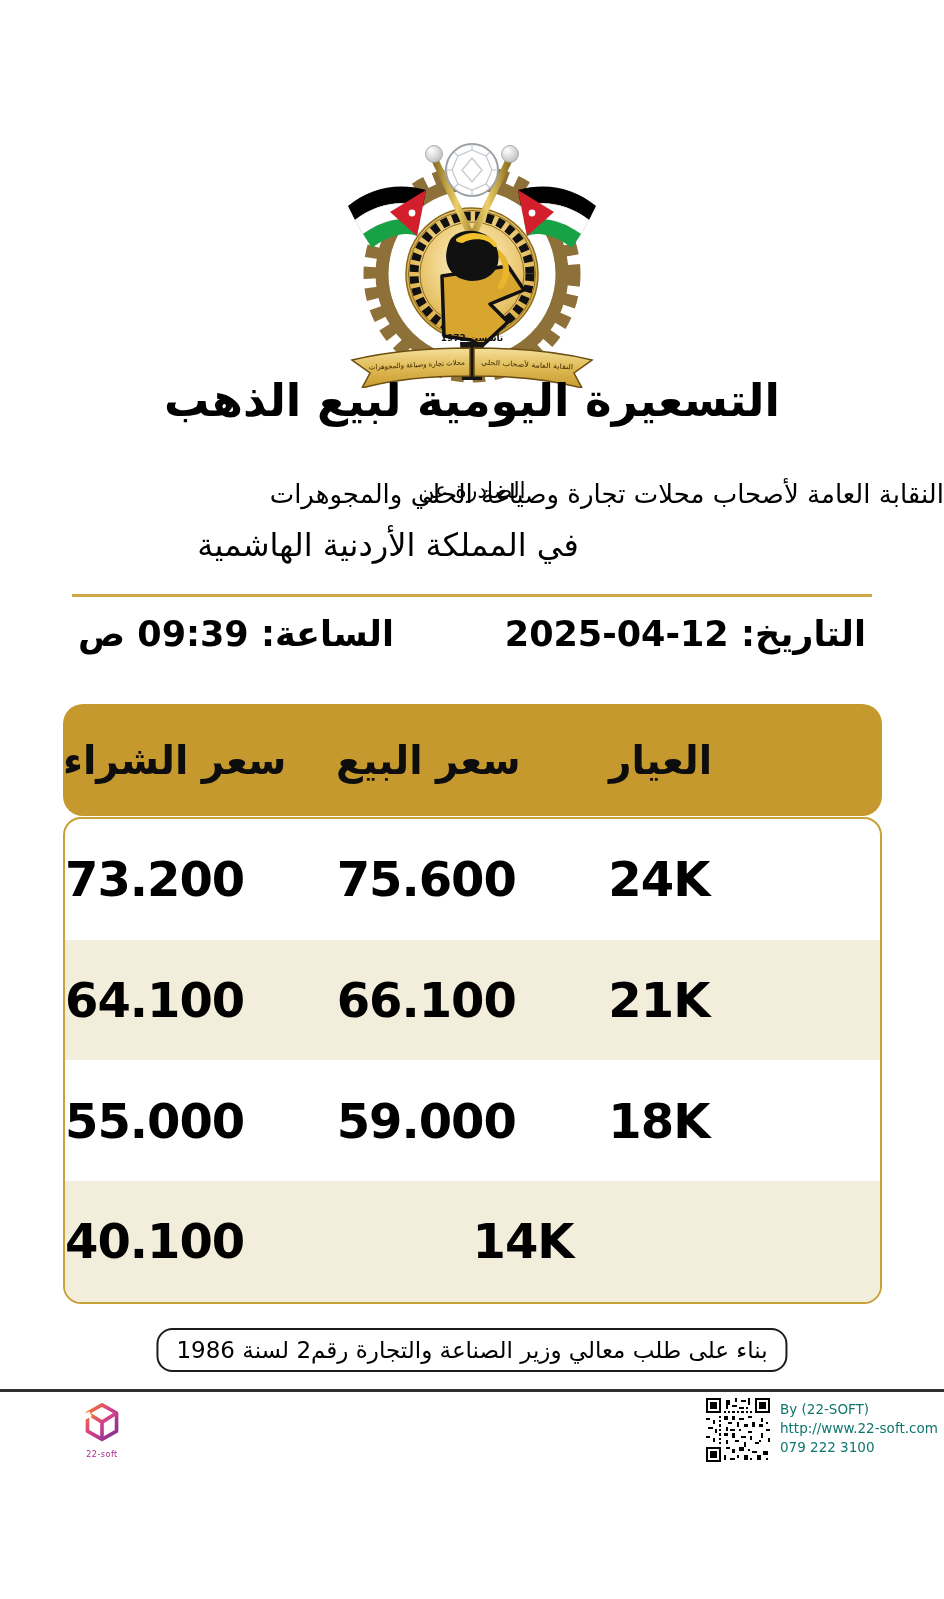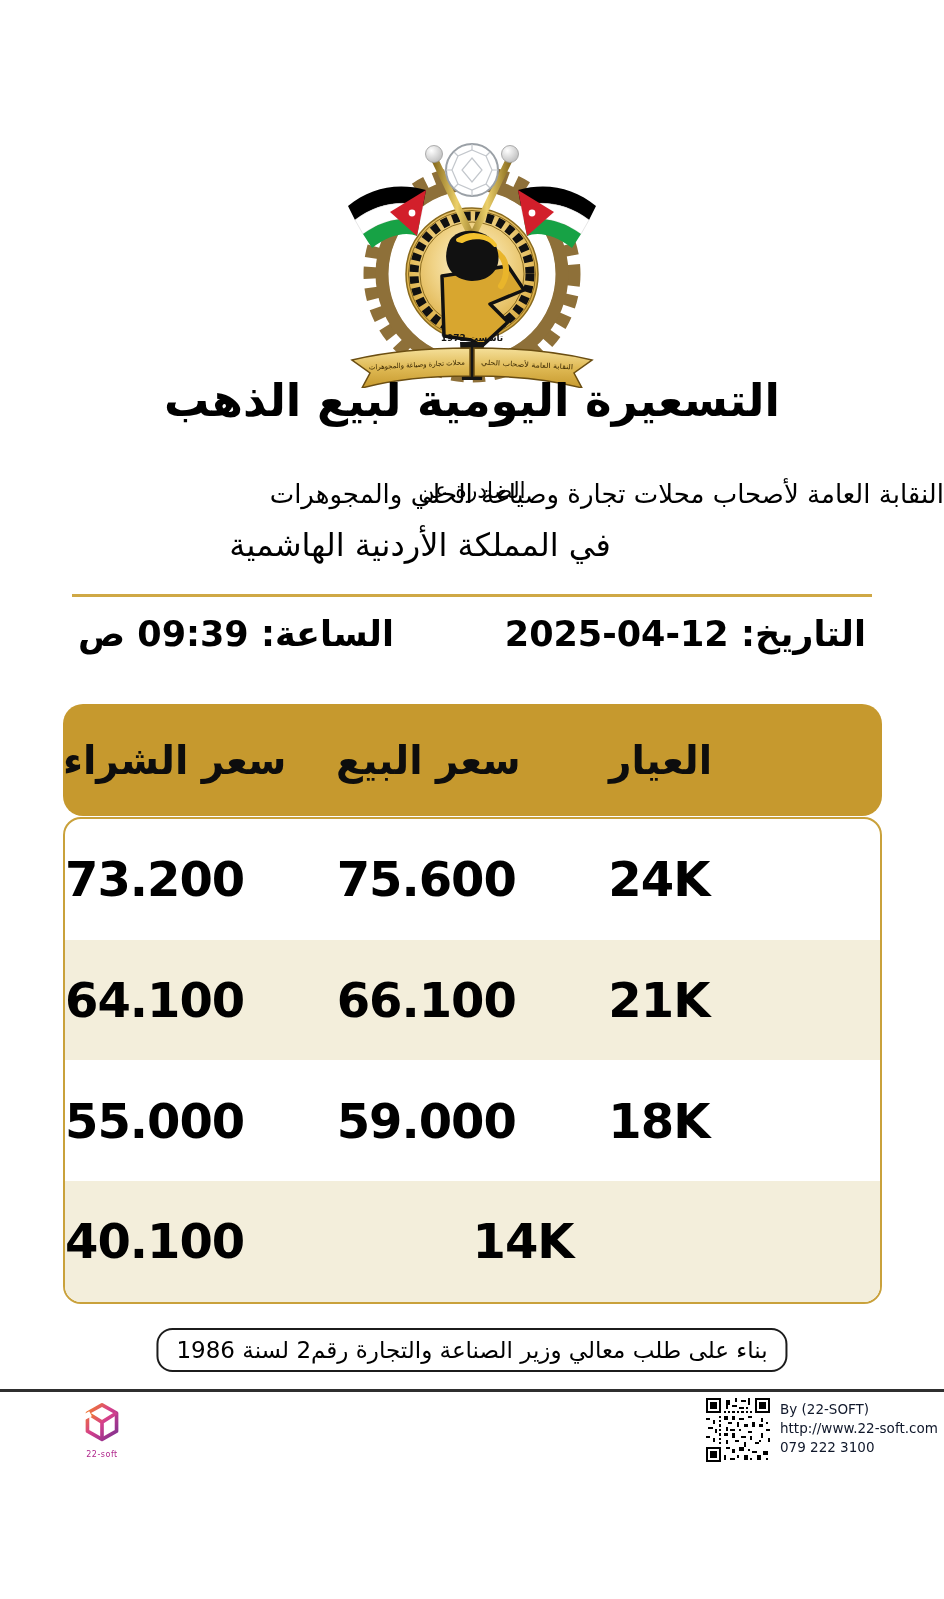--- a/index.html
+++ b/index.html
@@ -13,21 +13,21 @@
   
   .emblem { left:322px; top:124px; width:300px; height:264px; }
 
   
   .title {
     top:374px; left:0; width:944px; text-align:center;
     font-size:45px; font-weight:bold; letter-spacing:0;
   }
   .issued-by { top:478px; left:0; width:944px; text-align:center; font-size:22px; }
   .org-name  { top:479px; left:0; width:944px; text-align:right; font-size:26px; }
-  .country   { top:526px; left:0; width:776px; text-align:center; font-size:32px;margin-left:32px; }
+  .country   { top:526px; left:0; width:776px; text-align:center; font-size:32px; }
 
   .gold-divider { top:594px; left:72px; width:800px; height:3px; background:#cfa845; }
 
   
   .datetime-row {
     top:614px; left:78px; width:788px; display:flex; direction:rtl;
     justify-content:space-between; align-items:baseline;
     font-size:35px; font-weight:bold;
   }
 
@@ -56,21 +56,21 @@
     top:1328px; left:50%; transform:translateX(-50%);
     border:2px solid #1c1c1c; border-radius:16px;
     padding:7px 18px; font-size:23px; direction:rtl; white-space:nowrap;
   }
 
   
   .footer-line { top:1389px; left:0; width:944px; height:3px; background:#2f2f2f; }
   .vendor-logo { left:80px; top:1401px; width:44px; text-align:center; }
   .vendor-logo-text { display:block; font-size:8px; color:#b0268c; margin-top:1px; letter-spacing:0.5px; }
   .qr { left:706px; top:1398px; }
-  .vendor-info { left:780px; top:1400px; font-size:13.5px; line-height:1.42; color:#0f172a; }
+  .vendor-info { left:780px; top:1400px; font-size:13.5px; line-height:1.42; color:#0f766e; }
 </style>
 </head>
 <body>
 
 <div class="abs emblem">
 <svg width="300" height="264" viewBox="0 0 300 264">
   <defs>
     <radialGradient id="goldC" cx="0.5" cy="0.42" r="0.65">
       <stop offset="0" stop-color="#fdf6d8"></stop>
       <stop offset="0.45" stop-color="#f0d387"></stop>

